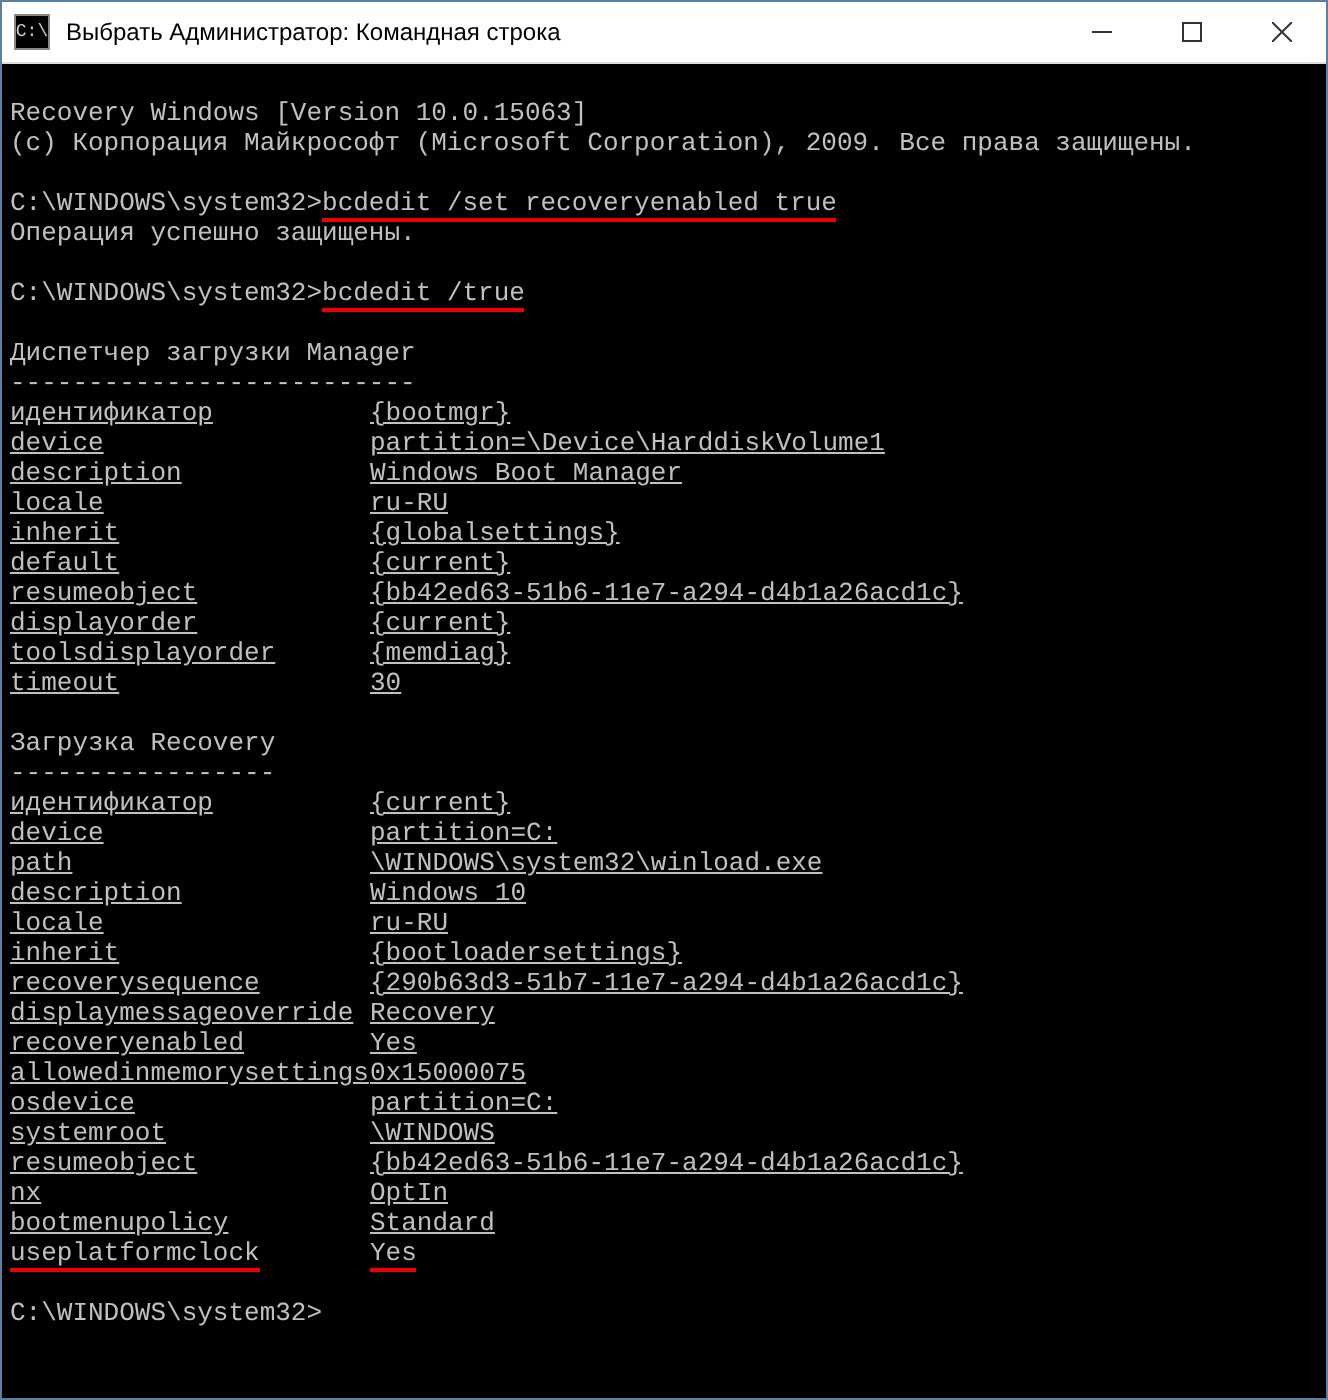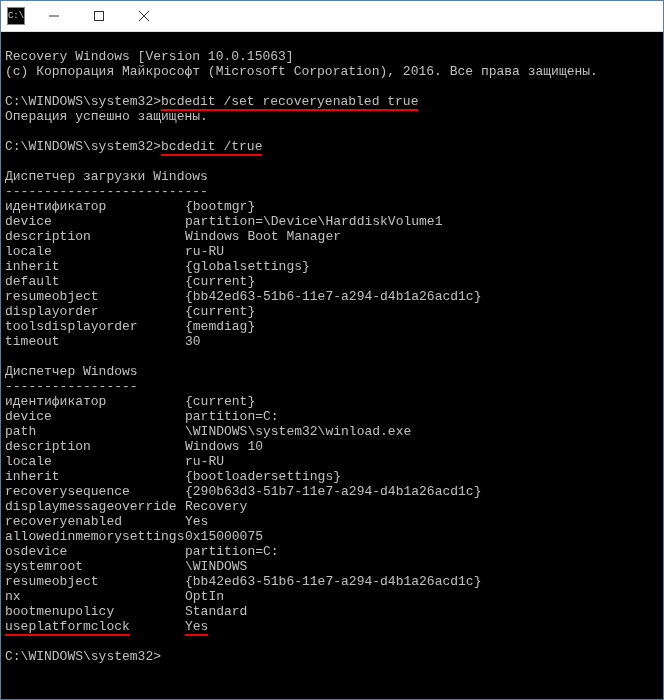--- a/index.html
+++ b/index.html
@@ -66,20 +66,21 @@
       font-family: "Consolas", "Courier New", monospace;
       font-size: 13px;
       line-height: 15px;
       padding: 2px 4px;
       overflow: hidden;
       white-space: pre;
       position: relative;
     }
     .row {
       display: flex;
+      text-decoration: underline;
     }
     .key {
       display: inline-block;
       width: 180px;
       min-width: 180px;
     }
     .underline-span {
       position: relative;
       display: inline-block;
     }
@@ -92,20 +93,21 @@
       height: 2px;
       background: #e00;
     }
   </style>
 </head>
 <body>
 
 <div class="window">
   <div class="titlebar">
     <div class="icon">C:\</div>
+    <div class="title">Выбрать Администратор: Командная строка</div>
     <div class="controls">
       <div class="btn">
         <svg width="10" height="10" viewBox="0 0 10 10">
             <line x1="0" y1="5" x2="10" y2="5" stroke="#333" stroke-width="1"></line>
           </svg>
       </div>
       <div class="btn">
         <svg width="10" height="10" viewBox="0 0 10 10">
             <rect x="0.5" y="0.5" width="9" height="9" fill="none" stroke="#333" stroke-width="1"></rect>
           </svg>
@@ -114,28 +116,28 @@
         <svg width="10" height="10" viewBox="0 0 10 10">
             <line x1="0" y1="0" x2="10" y2="10" stroke="#333" stroke-width="1"></line>
             <line x1="10" y1="0" x2="0" y2="10" stroke="#333" stroke-width="1"></line>
           </svg>
       </div>
     </div>
   </div>
 
   <div class="terminal">
 <span>Recovery Windows [Version 10.0.15063]</span>
-<span>(c) Корпорация Майкрософт (Microsoft Corporation), 2016. Все права защищены.</span>
+<span>(c) Корпорация Майкрософт (Microsoft Corporation), 2009. Все права защищены.</span>
 
 <span>C:\WINDOWS\system32&gt;</span><span class="underline-span">bcdedit /set recoveryenabled true</span>
 <span>Операция успешно защищены.</span>
 
 <span>C:\WINDOWS\system32&gt;</span><span class="underline-span">bcdedit /true</span>
 
-<span>Диспетчер загрузки Windows</span>
+<span>Диспетчер загрузки Manager</span>
 <span>--------------------------</span>
 <div id="section1-rows"><div class="row"><span class="key">идентификатор</span><span>{bootmgr}</span></div><div class="row"><span class="key">device</span><span>partition=\Device\HarddiskVolume1</span></div><div class="row"><span class="key">description</span><span>Windows Boot Manager</span></div><div class="row"><span class="key">locale</span><span>ru-RU</span></div><div class="row"><span class="key">inherit</span><span>{globalsettings}</span></div><div class="row"><span class="key">default</span><span>{current}</span></div><div class="row"><span class="key">resumeobject</span><span>{bb42ed63-51b6-11e7-a294-d4b1a26acd1c}</span></div><div class="row"><span class="key">displayorder</span><span>{current}</span></div><div class="row"><span class="key">toolsdisplayorder</span><span>{memdiag}</span></div><div class="row"><span class="key">timeout</span><span>30</span></div></div>
-<span>Диспетчер Windows</span>
+<span>Загрузка Recovery</span>
 <span>-----------------</span>
 <div id="section2-rows"><div class="row"><span class="key">идентификатор</span><span>{current}</span></div><div class="row"><span class="key">device</span><span>partition=C:</span></div><div class="row"><span class="key">path</span><span>\WINDOWS\system32\winload.exe</span></div><div class="row"><span class="key">description</span><span>Windows 10</span></div><div class="row"><span class="key">locale</span><span>ru-RU</span></div><div class="row"><span class="key">inherit</span><span>{bootloadersettings}</span></div><div class="row"><span class="key">recoverysequence</span><span>{290b63d3-51b7-11e7-a294-d4b1a26acd1c}</span></div><div class="row"><span class="key">displaymessageoverride</span><span>Recovery</span></div><div class="row"><span class="key">recoveryenabled</span><span>Yes</span></div><div class="row"><span class="key">allowedinmemorysettings</span><span>0x15000075</span></div><div class="row"><span class="key">osdevice</span><span>partition=C:</span></div><div class="row"><span class="key">systemroot</span><span>\WINDOWS</span></div><div class="row"><span class="key">resumeobject</span><span>{bb42ed63-51b6-11e7-a294-d4b1a26acd1c}</span></div><div class="row"><span class="key">nx</span><span>OptIn</span></div><div class="row"><span class="key">bootmenupolicy</span><span>Standard</span></div><div class="row"><span class="key"><span class="underline-span">useplatformclock</span></span><span><span class="underline-span">Yes</span></span></div></div>
 <span>C:\WINDOWS\system32&gt;</span>
   </div>
 </div>
 
 </body></html>

